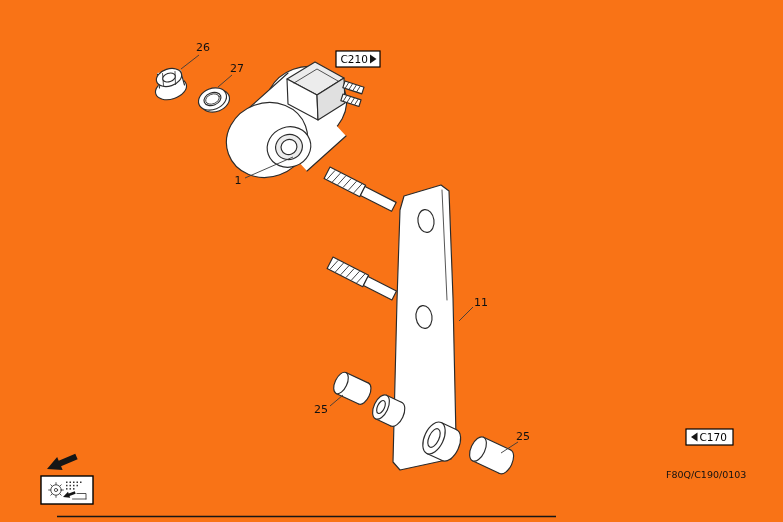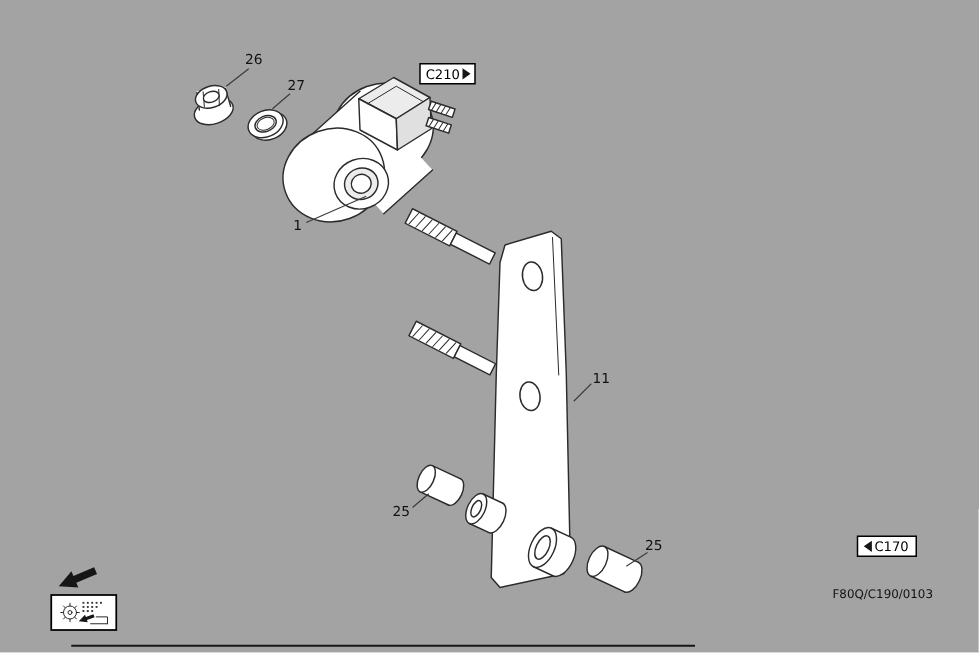--- a/index.html
+++ b/index.html
@@ -1,19 +1,19 @@
 <!DOCTYPE html>
 <html><head>
 <meta charset="utf-8">
 <style>
   html,body{margin:0;padding:0;background:#fff;}
   .canvas{
     position:relative;
     width:783px;height:522px;
-    background:#a3a3a3;
+    background:#f97316;
     font-family:"DejaVu Sans", sans-serif;
     overflow:hidden;
   }
   svg{display:block;}
   .ln{stroke:#2b2b2b;stroke-width:1.15;fill:none;stroke-linecap:round;stroke-linejoin:round;}
   .thin{stroke:#2b2b2b;stroke-width:.8;fill:none;stroke-linecap:round;}
   .fw{fill:#ffffff;stroke:#2b2b2b;stroke-width:1.15;stroke-linejoin:round;}
   .fg{fill:#ececec;stroke:#2b2b2b;stroke-width:1.15;stroke-linejoin:round;}
   .fg2{fill:#e0e0e0;stroke:#2b2b2b;stroke-width:1.15;stroke-linejoin:round;}
   .mask{fill:#ffffff;stroke:none;}

